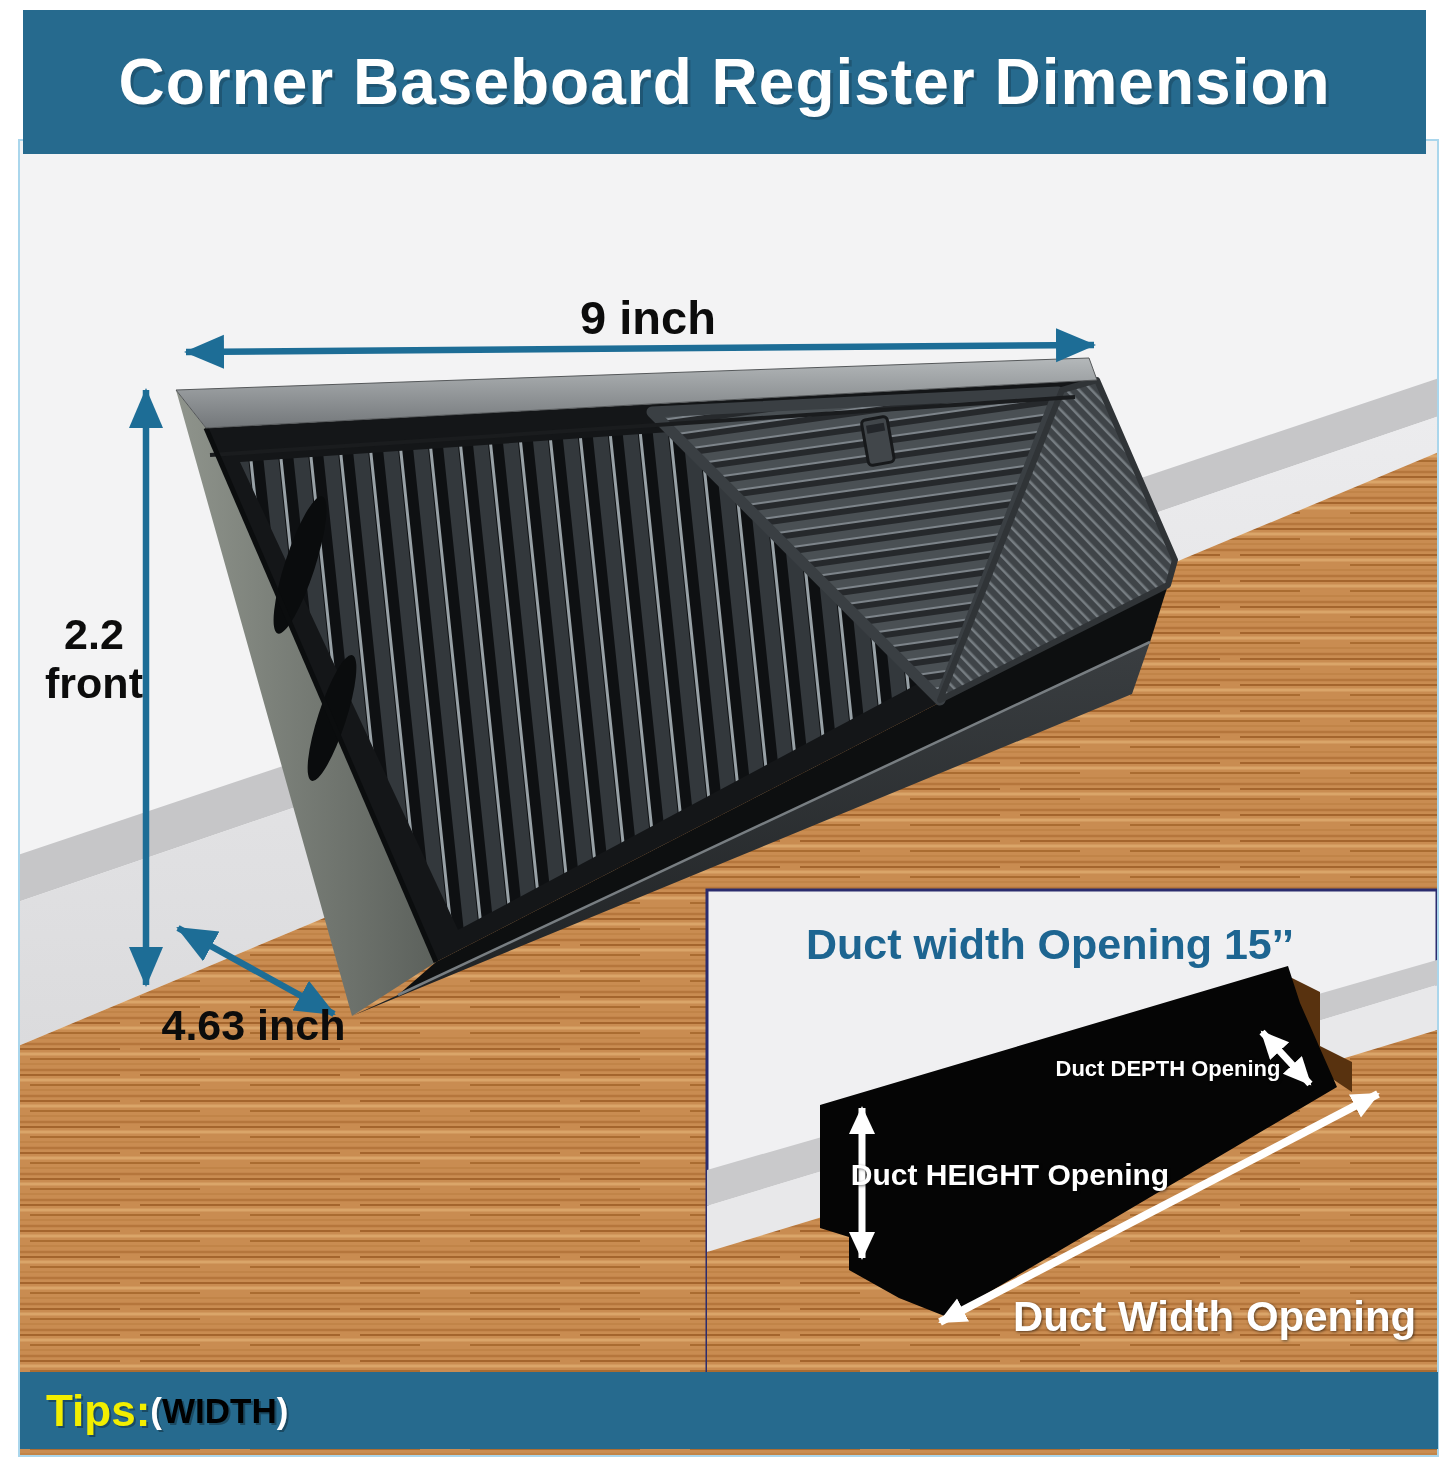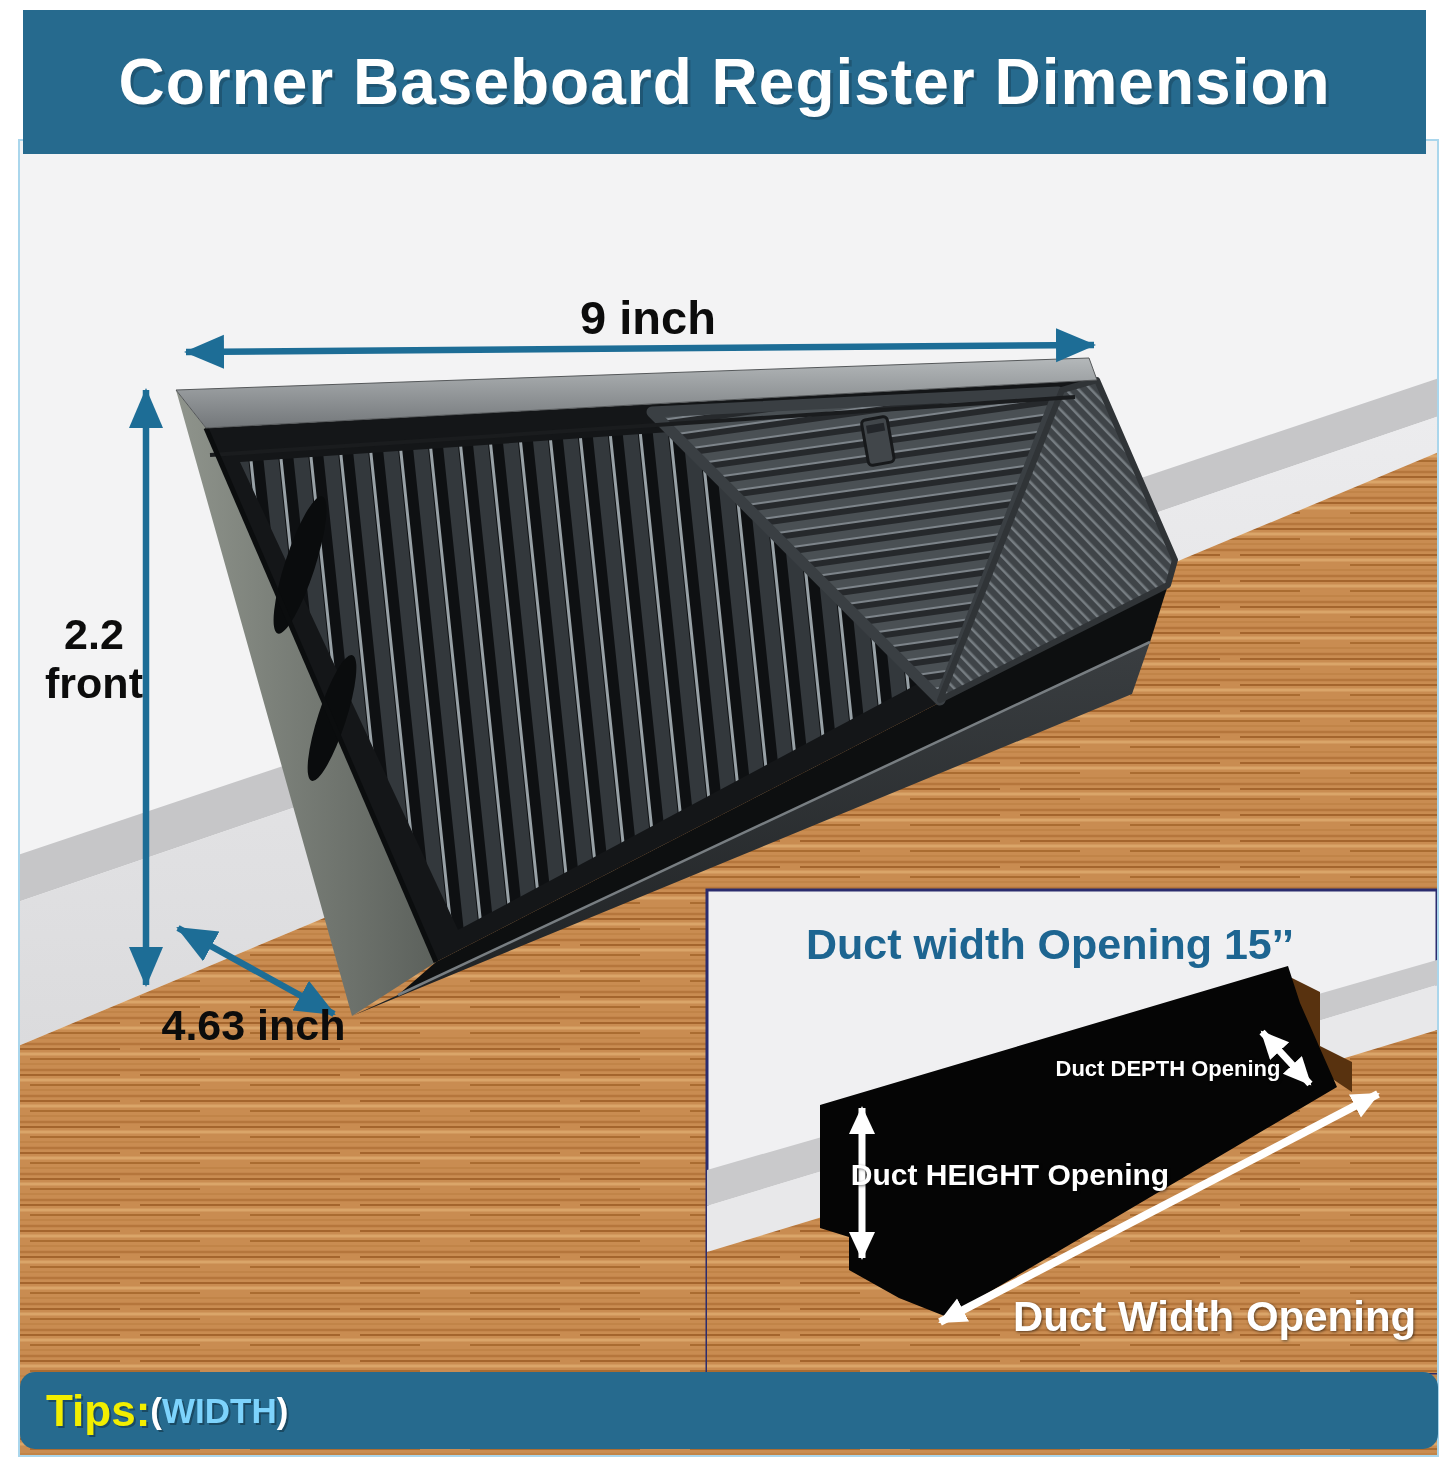--- a/index.html
+++ b/index.html
@@ -24,24 +24,24 @@
   .inset-title{position:absolute;left:765px;top:920px;width:570px;z-index:4;text-align:center;
                color:#1d6591;font-size:43px;font-weight:800;white-space:nowrap;}
   .duct-label{position:absolute;z-index:4;color:#ffffff;font-weight:700;text-align:center;
               text-shadow:1px 1px 3px rgba(0,0,0,0.55);white-space:nowrap;}
   .duct-label.depth{left:998px;top:1056px;width:340px;font-size:22px;}
   .duct-label.height{left:843px;top:1158px;width:334px;font-size:30px;}
   .duct-label.width{left:1013px;top:1249px;width:344px;font-size:42px;margin-top:44px;}
   
   .tips{position:absolute;left:20px;top:1372px;width:1418px;height:77px;background:#266a8e;
         display:flex;align-items:center;padding-left:26px;box-sizing:border-box;z-index:6;
-        white-space:pre;border-radius:15px;}
+        white-space:pre;}
   .tips .prefix{color:#f2ee00;font-size:44px;font-weight:800;text-shadow:2px 2px 0 rgba(0,0,0,0.3);}
   .tips .body,.tips .paren{color:#ffffff;font-size:35px;font-weight:700;text-shadow:2px 2px 0 rgba(0,0,0,0.3);}
-  .tips .hl{color:#7dd3fc;font-size:35px;font-weight:800;text-shadow:2px 2px 0 rgba(0,0,0,0.3);}
+  .tips .hl{color:#000000;font-size:35px;font-weight:800;text-shadow:2px 2px 0 rgba(0,0,0,0.3);}
 </style>
 </head>
 <body>
 
 <div class="canvas">
 
   <div class="banner">
     <h1>Corner Baseboard Register Dimension</h1>
   </div>
 

